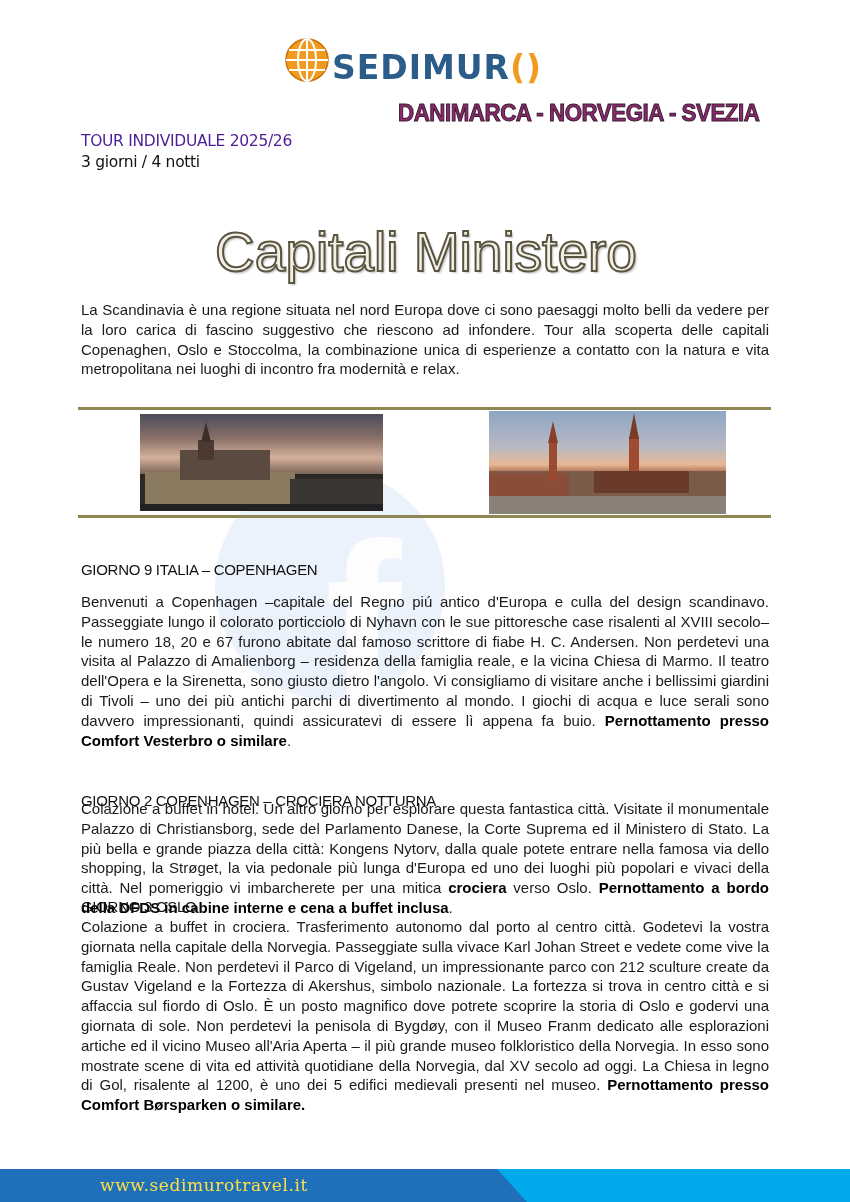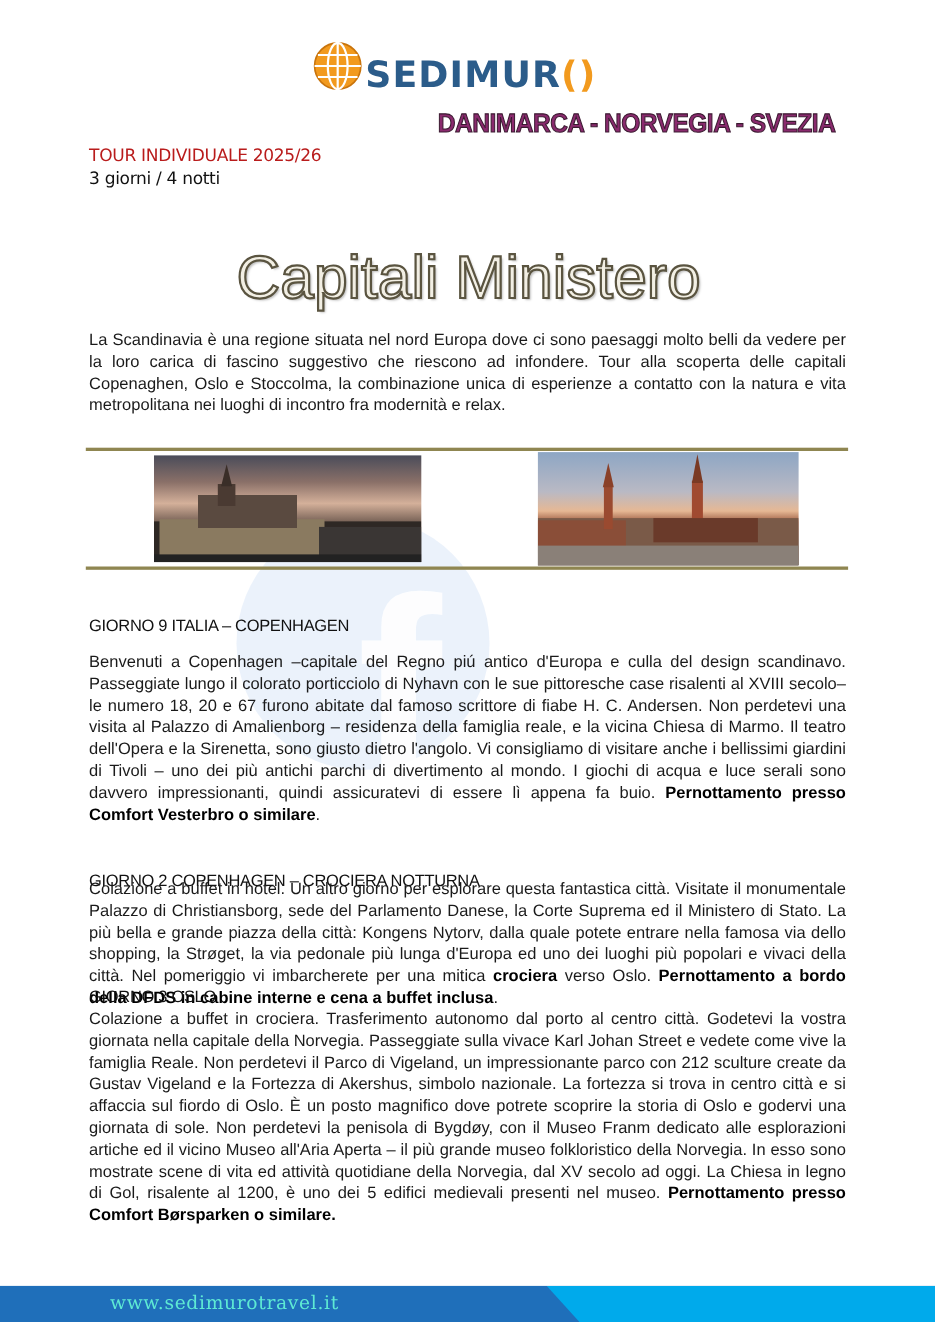--- a/index.html
+++ b/index.html
@@ -13,21 +13,21 @@
 
   
   .logo { position: absolute; left: 284px; top: 33px; width: 300px; height: 58px; z-index: 2; }
   .logo .globe { position: absolute; left: 0; top: 4px; width: 46px; height: 46px; }
   .logo .brand { position: absolute; left: 48px; top: -2px; font-family: "DejaVu Sans", sans-serif; font-weight: bold; font-size: 33px; color: #2b5c8a; letter-spacing: 1px; line-height: 1; margin-top: 20px; }
   .logo .brand-o { color: #f29a1e; }
   .logo .sub { position: absolute; left: 56px; top: 30px; font-family: "DejaVu Sans", sans-serif; font-weight: bold; font-size: 27px; color: #2b5c8a; letter-spacing: 29px; line-height: 1; }
 
   .countries { position: absolute; left: 398px; top: 99px; font-family: "Liberation Sans", sans-serif; font-weight: bold; font-size: 24px; color: #8a2a6e; letter-spacing: -0.5px; -webkit-text-stroke: 1px #3a1a30; transform: scaleX(0.93); transform-origin: left top; z-index: 2; }
 
-  .tour-title { position: absolute; left: 81px; top: 132px; font-family: "DejaVu Sans", sans-serif; font-size: 15.5px; color: #b91c1c; letter-spacing: -0.3px; z-index: 2; }
+  .tour-title { position: absolute; left: 81px; top: 132px; font-family: "DejaVu Sans", sans-serif; font-size: 15.5px; color: #4c1d95; letter-spacing: -0.3px; z-index: 2; }
   .tour-sub { position: absolute; left: 81px; top: 153px; font-family: "DejaVu Sans", sans-serif; font-size: 15.5px; color: #111; letter-spacing: -0.3px; z-index: 2; }
 
   .main-title { position: absolute; left: 186px; top: 225px; width: 480px; text-align: center; font-family: "Liberation Sans", sans-serif; font-size: 55px; line-height: 1; color: #f2efe4; -webkit-text-stroke: 2px #5a5440; text-shadow: 2px 2px 2px rgba(0,0,0,0.25); z-index: 2; }
 
   .text-block { position: absolute; left: 81px; width: 688px; font-family: "Liberation Sans", sans-serif; font-size: 15px; line-height: 19.8px; text-align: justify; color: #1a1a1a; z-index: 2; }
   .intro { top: 300px; }
 
   .divider { position: absolute; left: 78px; width: 693px; height: 3px; background: #8f8651; z-index: 2; }
   .divider.top { top: 407px; }
   .divider.bottom { top: 515px; }
@@ -43,21 +43,21 @@
   .d1t { top: 561px; }
   .d1 { top: 592px; }
   .d2t { top: 792px; }
   .d2 { top: 799px; }
   .d3t { top: 898px; }
   .d3 { top: 917px; }
   .bold { font-weight: bold; color: #000; }
 
   .footer { position: absolute; left: 0; top: 1169px; width: 850px; height: 33px; background: #1f6fba; z-index: 2; }
   .footer .right { position: absolute; left: 497px; top: 0; width: 353px; height: 33px; background: #00aaeb; clip-path: polygon(0 0, 100% 0, 100% 100%, 30px 100%); }
-  .footer .url { position: absolute; left: 100px; top: 6px; font-family: "DejaVu Serif", serif; font-size: 17px; color: #5eead4; letter-spacing: 0.6px; }
+  .footer .url { position: absolute; left: 100px; top: 6px; font-family: "DejaVu Serif", serif; font-size: 17px; color: #fde047; letter-spacing: 0.6px; }
 </style>
 </head>
 <body>
 
 <div class="watermark">
   <div class="circ"></div>
   <div class="f">f</div>
 </div>
 
 <div class="logo">

